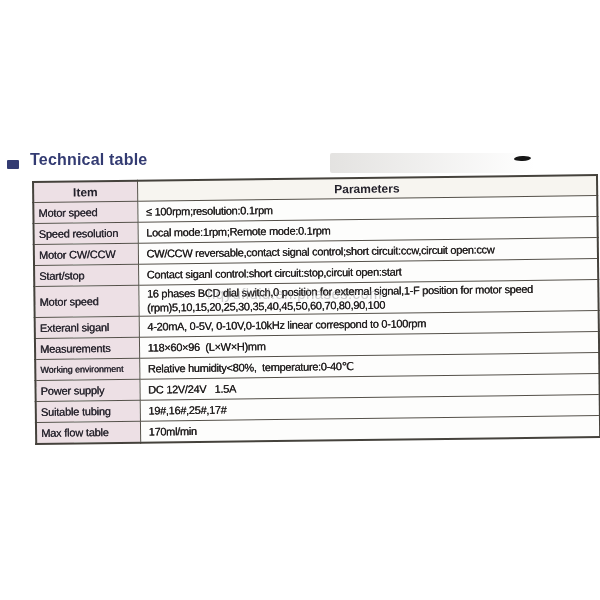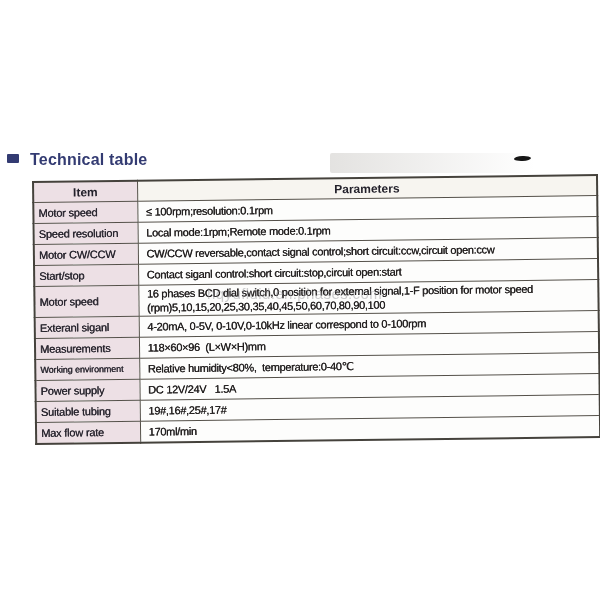--- a/index.html
+++ b/index.html
@@ -3,21 +3,21 @@
 <meta charset="utf-8">
 <style>
   html,body { margin:0; padding:0; }
   body {
     width:600px; height:600px; position:relative; overflow:hidden;
     background:#ffffff;
     font-family:"Liberation Sans","DejaVu Sans",sans-serif;
   }
   .title-row {
     position:absolute; left:7px; top:151px;
-    display:flex; align-items:flex-start; gap:11px;
+    display:flex; align-items:flex-end; gap:11px;
   }
   .bullet {
     width:12px; height:9px; background:#333b72; margin-top:3px;
     border-radius:1px;
   }
   .title {
     font-size:16px; font-weight:bold; color:#333b72; letter-spacing:0.2px;
   }
   .scan-streak {
     position:absolute; left:330px; top:153px; width:205px; height:20px;
@@ -128,20 +128,20 @@
   </tr>
         <tr>
     <td class="item">Power supply</td>
     <td class="val">DC 12V/24V   1.5A</td>
   </tr>
         <tr>
     <td class="item">Suitable tubing</td>
     <td class="val">19#,16#,25#,17#</td>
   </tr>
         <tr>
-    <td class="item">Max flow rate</td>
+    <td class="item">Max flow table</td>
     <td class="val">170ml/min</td>
   </tr>
       </tbody>
   </table>
 </div>
 
 <div class="watermark">hqyufluid.en.phases.com</div>
 
 </body></html>

